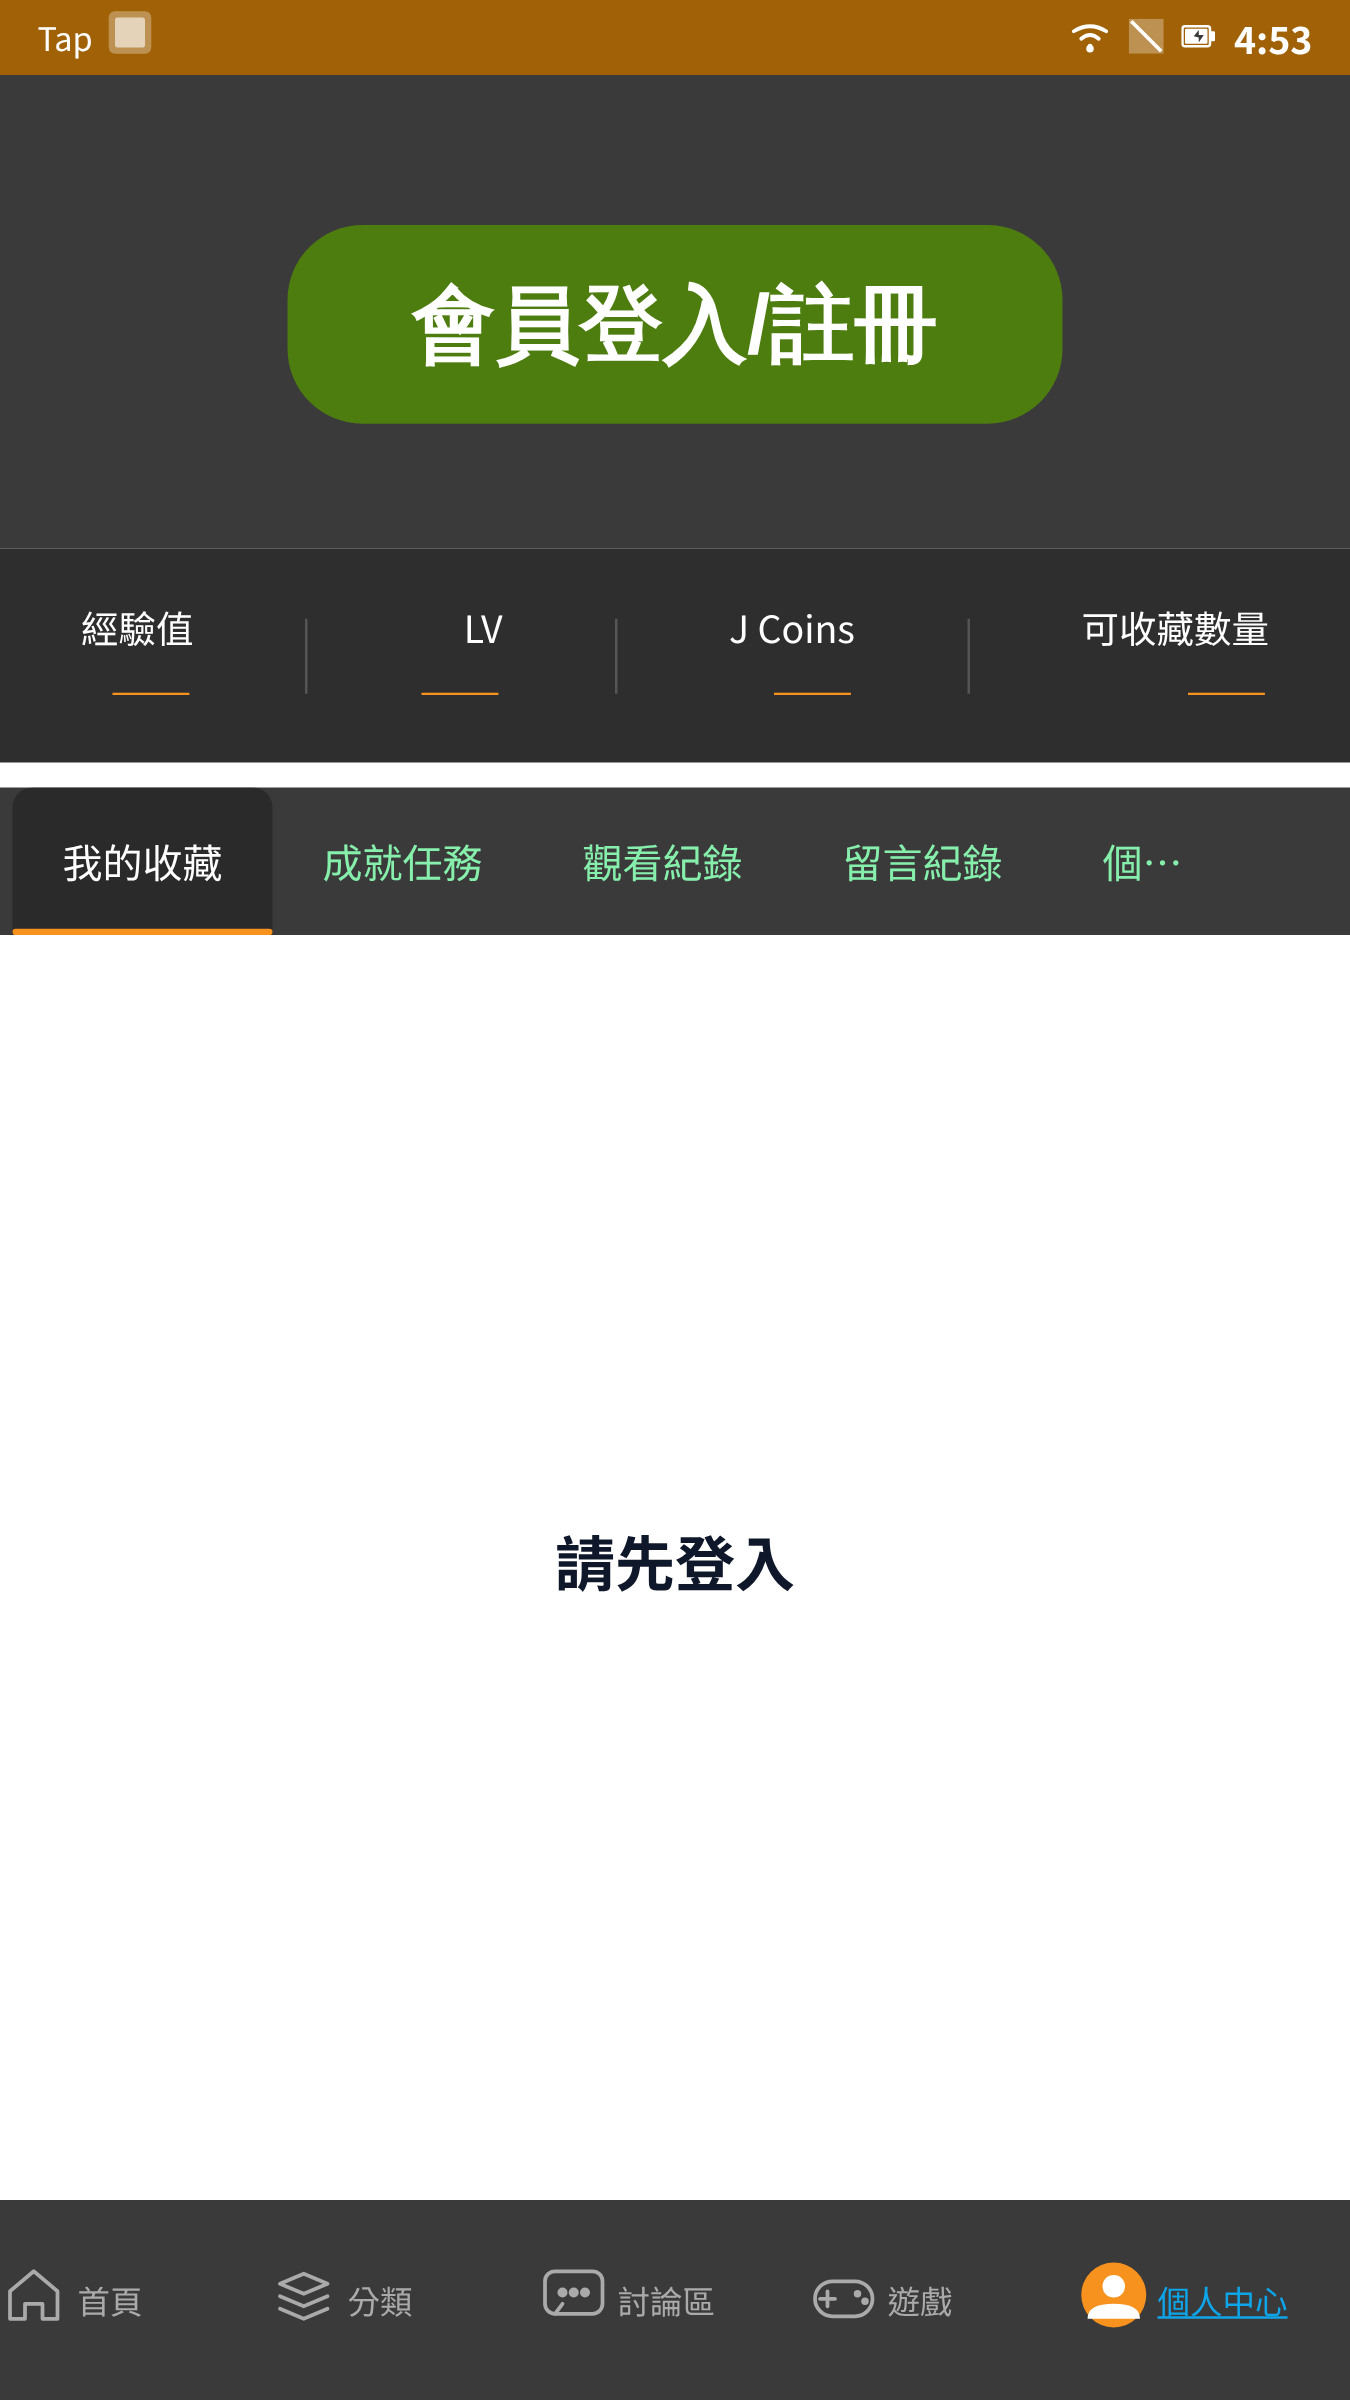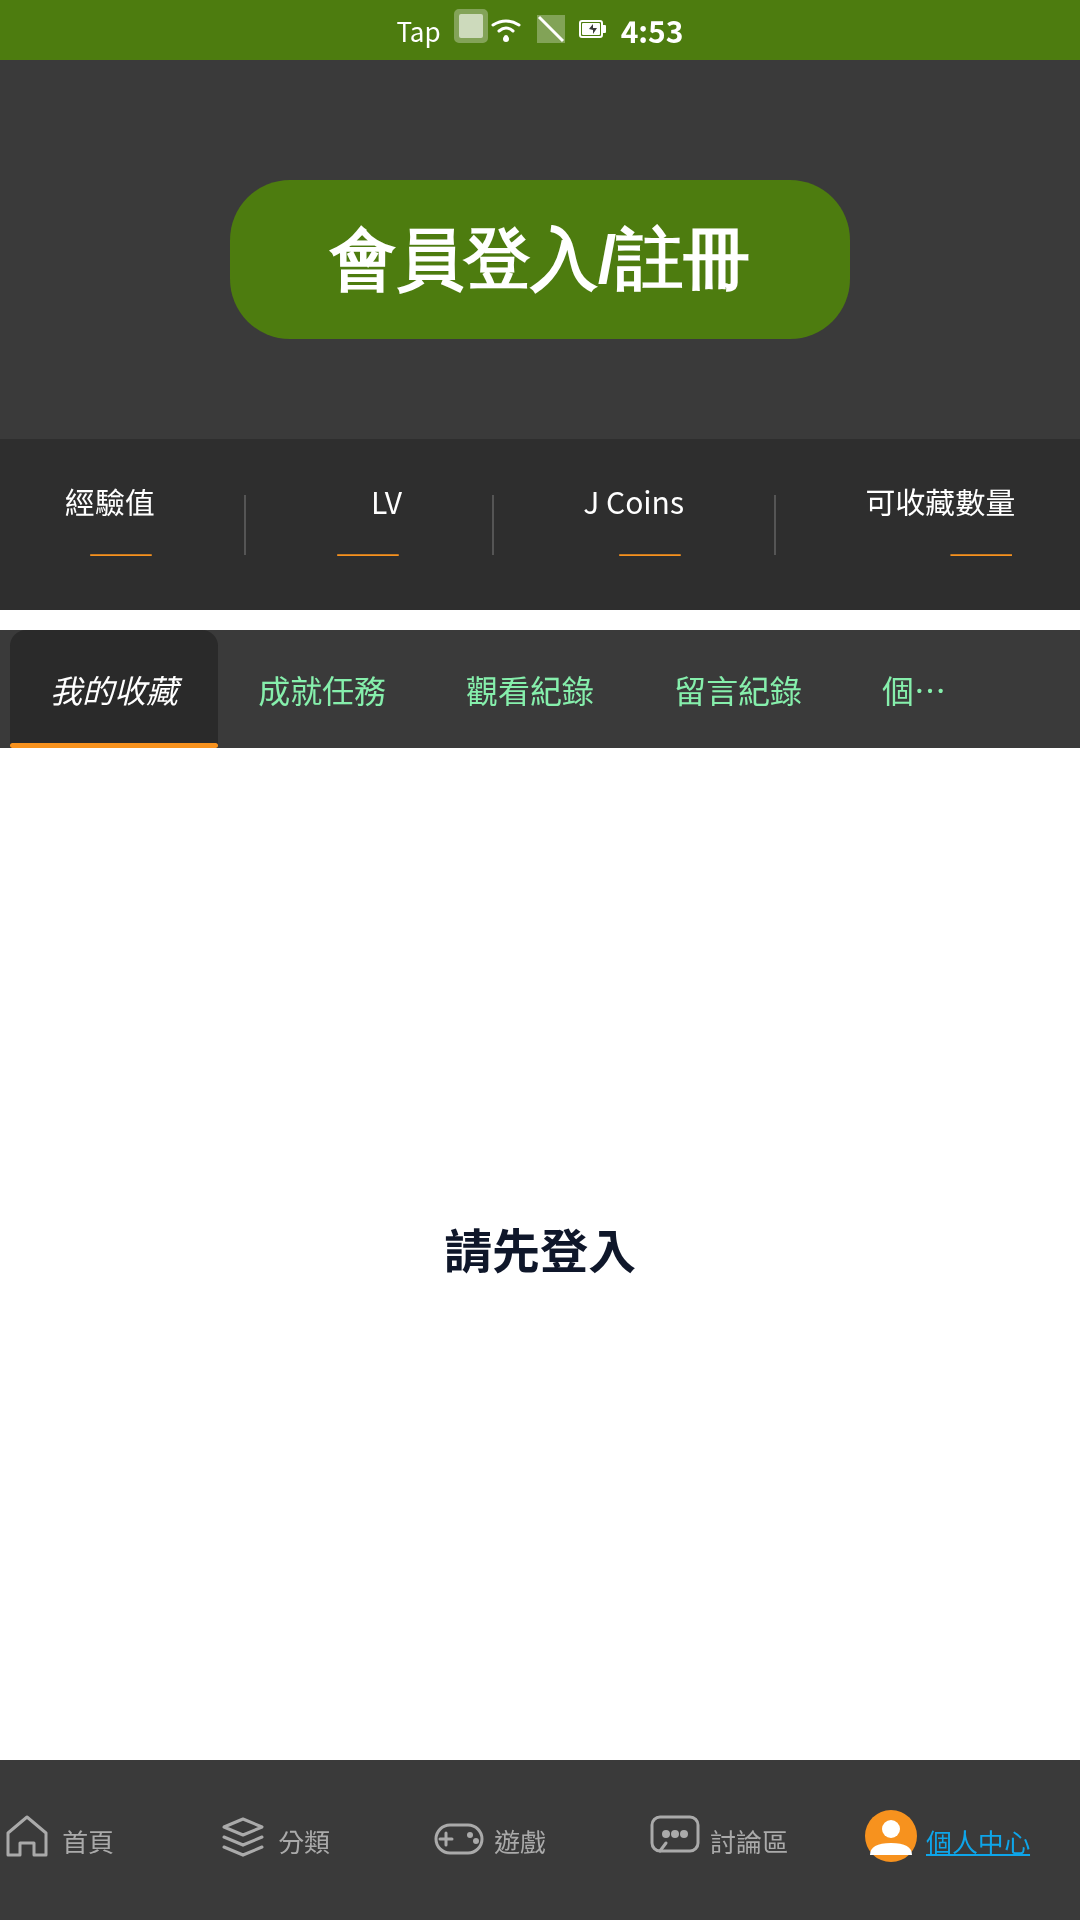--- a/index.html
+++ b/index.html
@@ -15,24 +15,24 @@
       font-family: 'PingFang TC', 'Noto Sans TC', sans-serif;
       background: #fff;
       overflow: hidden;
       position: relative;
     }
 
     
     .status-bar {
       width: 100%;
       height: 60px;
-      background: #4d7c0f;
-      display: flex;
-      align-items: center;
-      justify-content: center;
+      background: #a16207;
+      display: flex;
+      align-items: center;
+      justify-content: space-between;
       padding: 0 30px;
       color: white;
       font-size: 28px;
     }
 
     .status-left {
       display: flex;
       align-items: center;
       gap: 12px;
     }
@@ -125,21 +125,20 @@
       padding: 36px 40px;
       cursor: pointer;
       white-space: nowrap;
       position: relative;
     }
 
     .tab-item.active {
       color: #ffffff;
       background: #2a2a2a;
       border-radius: 16px 16px 0 0;
-      font-style: italic;
     }
 
     .tab-item.active::after {
       content: '';
       position: absolute;
       bottom: 0;
       left: 0;
       right: 0;
       height: 5px;
       background: #f7921e;
@@ -297,41 +296,41 @@
         <path d="M8 18 L27 10 L46 18 L27 26 Z" stroke="#aaaaaa" stroke-width="3" fill="none" stroke-linejoin="round"></path>
         <path d="M8 28 L27 36 L46 28" stroke="#aaaaaa" stroke-width="3" fill="none" stroke-linecap="round"></path>
         <path d="M8 38 L27 46 L46 38" stroke="#aaaaaa" stroke-width="3" fill="none" stroke-linecap="round"></path>
       </svg>
     </span>
     <span class="nav-label">分類</span>
   </div>
   <div class="nav-item">
     <span class="nav-icon">
       <svg width="54" height="54" viewBox="0 0 54 54" fill="none">
+        <rect x="4" y="8" width="46" height="34" rx="8" stroke="#aaaaaa" stroke-width="3" fill="none"></rect>
+        <circle cx="18" cy="25" r="4" fill="#aaaaaa"></circle>
+        <circle cx="27" cy="25" r="4" fill="#aaaaaa"></circle>
+        <circle cx="36" cy="25" r="4" fill="#aaaaaa"></circle>
+        <path d="M12 42 L18 34" stroke="#aaaaaa" stroke-width="3" stroke-linecap="round"></path>
+      </svg>
+    </span>
+    <span class="nav-label">討論區</span>
+  </div>
+  <div class="nav-item">
+    <span class="nav-icon">
+      <svg width="54" height="54" viewBox="0 0 54 54" fill="none">
         <rect x="4" y="16" width="46" height="28" rx="14" stroke="#aaaaaa" stroke-width="3" fill="none"></rect>
         <line x1="14" y1="24" x2="14" y2="36" stroke="#aaaaaa" stroke-width="3" stroke-linecap="round"></line>
         <line x1="8" y1="30" x2="20" y2="30" stroke="#aaaaaa" stroke-width="3" stroke-linecap="round"></line>
         <circle cx="38" cy="26" r="3" fill="#aaaaaa"></circle>
         <circle cx="44" cy="32" r="3" fill="#aaaaaa"></circle>
       </svg>
     </span>
     <span class="nav-label">遊戲</span>
   </div>
-  <div class="nav-item">
-    <span class="nav-icon">
-      <svg width="54" height="54" viewBox="0 0 54 54" fill="none">
-        <rect x="4" y="8" width="46" height="34" rx="8" stroke="#aaaaaa" stroke-width="3" fill="none"></rect>
-        <circle cx="18" cy="25" r="4" fill="#aaaaaa"></circle>
-        <circle cx="27" cy="25" r="4" fill="#aaaaaa"></circle>
-        <circle cx="36" cy="25" r="4" fill="#aaaaaa"></circle>
-        <path d="M12 42 L18 34" stroke="#aaaaaa" stroke-width="3" stroke-linecap="round"></path>
-      </svg>
-    </span>
-    <span class="nav-label">討論區</span>
-  </div>
   <div class="nav-item active">
     <span class="nav-icon">
       <svg width="54" height="54" viewBox="0 0 54 54" fill="none">
         <circle cx="27" cy="27" r="26" fill="#f7921e"></circle>
         <circle cx="27" cy="20" r="9" fill="white"></circle>
         <path d="M6 46 Q6 34 27 34 Q48 34 48 46" fill="white"></path>
       </svg>
     </span>
     <span class="nav-label" style="color:#0ea5e9;text-decoration:underline;">個人中心</span>
   </div>

